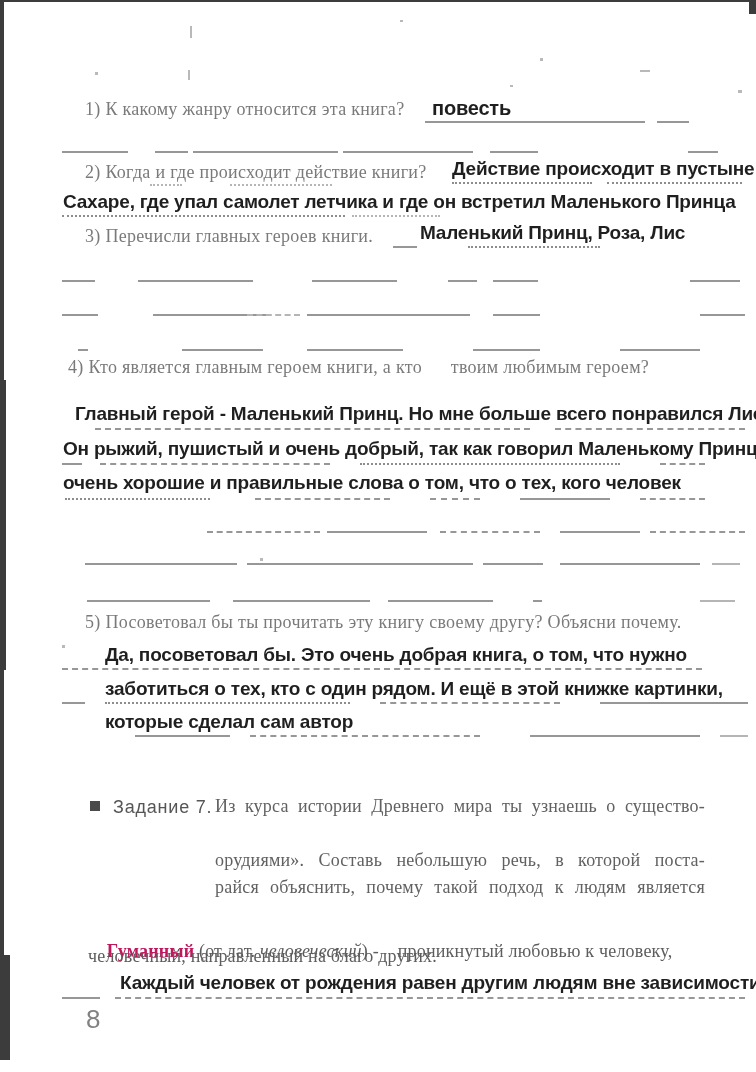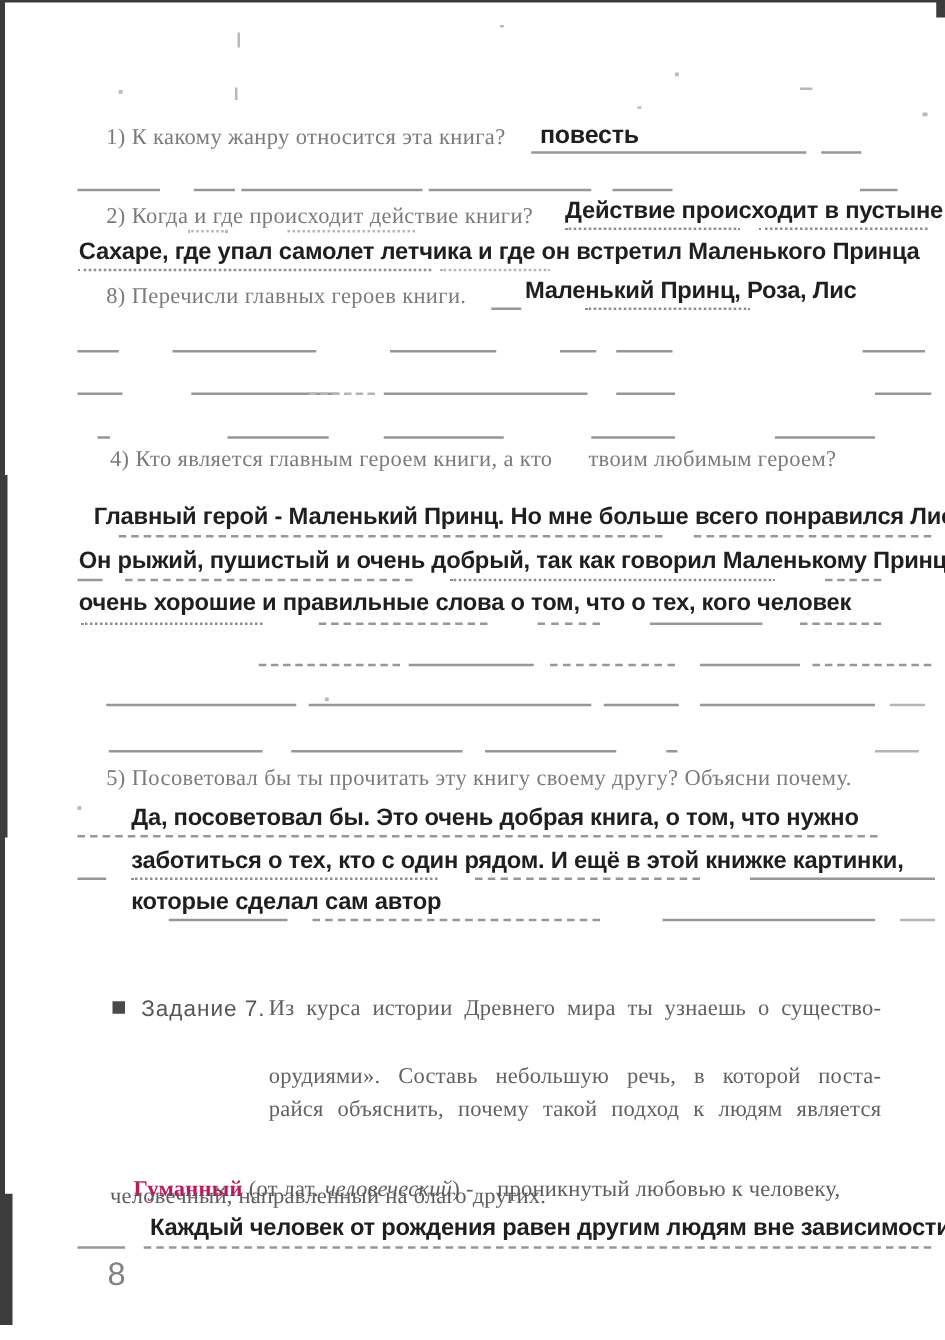--- a/index.html
+++ b/index.html
@@ -69,21 +69,21 @@
   <div class="q" style="left:85px;top:163px">2) Когда и где происходит действие книги?</div>
   <div class="a" style="left:452px;top:159px">Действие происходит в пустыне</div>
   <div class="rl o lt" style="left:150px;top:184px;width:32px"></div>
   <div class="rl o lt" style="left:230px;top:184px;width:102px"></div>
   <div class="rl o" style="left:452px;top:182px;width:140px"></div>
   <div class="rl o" style="left:607px;top:182px;width:135px"></div>
   <div class="a" style="left:63px;top:192px">Сахаре, где упал самолет летчика и где он встретил Маленького Принца</div>
   <div class="rl o" style="left:62px;top:215px;width:283px"></div>
   <div class="rl o lt" style="left:352px;top:215px;width:88px"></div>
 
-  <div class="q" style="left:85px;top:227px">8) Перечисли главных героев книги.</div>
+  <div class="q" style="left:85px;top:227px">3) Перечисли главных героев книги.</div>
   <div class="a" style="left:420px;top:223px">Маленький Принц, Роза, Лис</div>
   <div class="rl" style="left:393px;top:246px;width:24px"></div>
   <div class="rl o" style="left:468px;top:246px;width:132px"></div>
 
   <div class="rl" style="left:62px;top:280px;width:33px"></div>
   <div class="rl" style="left:138px;top:280px;width:115px"></div>
   <div class="rl" style="left:312px;top:280px;width:85px"></div>
   <div class="rl" style="left:448px;top:280px;width:29px"></div>
   <div class="rl" style="left:493px;top:280px;width:45px"></div>
   <div class="rl" style="left:690px;top:280px;width:50px"></div>
@@ -94,21 +94,21 @@
   <div class="rl" style="left:307px;top:314px;width:163px"></div>
   <div class="rl" style="left:493px;top:314px;width:47px"></div>
   <div class="rl" style="left:700px;top:314px;width:45px"></div>
 
   <div class="rl" style="left:78px;top:349px;width:10px"></div>
   <div class="rl" style="left:182px;top:349px;width:81px"></div>
   <div class="rl" style="left:307px;top:349px;width:96px"></div>
   <div class="rl" style="left:473px;top:349px;width:67px"></div>
   <div class="rl" style="left:620px;top:349px;width:80px"></div>
 
-  <div class="q" style="left:88px;top:358px">4) Кто является главным героем книги, а кто      твоим любимым героем?</div>
+  <div class="q" style="left:68px;top:358px">4) Кто является главным героем книги, а кто      твоим любимым героем?</div>
 
   <div class="a" style="left:75px;top:404px">Главный герой - Маленький Принц. Но мне больше всего понравился Лис.</div>
   <div class="rl d" style="left:95px;top:428px;width:435px"></div>
   <div class="rl d" style="left:555px;top:428px;width:190px"></div>
 
   <div class="a" style="left:63px;top:439px">Он рыжий, пушистый и очень добрый, так как говорил Маленькому Принцу</div>
   <div class="rl" style="left:62px;top:463px;width:20px"></div>
   <div class="rl d" style="left:100px;top:463px;width:230px"></div>
   <div class="rl o" style="left:360px;top:463px;width:260px"></div>
   <div class="rl d" style="left:660px;top:463px;width:45px"></div>

